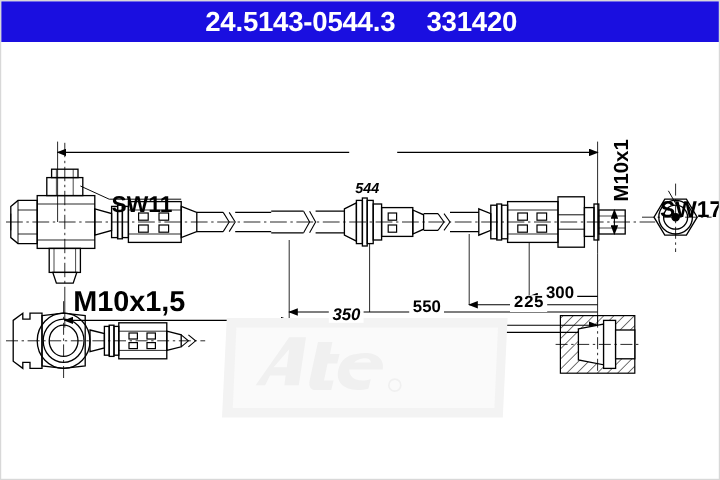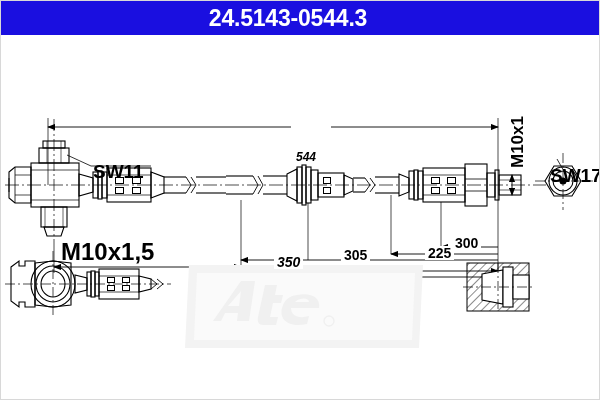--- a/index.html
+++ b/index.html
@@ -73,41 +73,42 @@
     font-size: 14px;
     color: #000000;
     background: #ffffff;
     padding: 0 3px;
     white-space: pre;
     line-height: 1;
   }
   .dim-544 { left: 292px; top: 116px; font-size: 12px; font-style: italic; }
   .dim-350 { left: 273px; top: 220px; font-style: italic; }
   .dim-305 { left: 340px; top: 213px; }
-  .dim-225 { left: 424px; top: 211px; }
+  .dim-225 { left: 424px; top: 211px; font-family: Liberation Mono, monospace; }
   .dim-200 { left: 451px; top: 201px; }
 
   
   #watermark {
     position: absolute;
     left: 178px;
     top: 224px;
     width: 250px;
     height: 95px;
     pointer-events: none;
   }
   #watermark svg { display: block; }
 </style>
 </head>
 <body>
 
 <div id="page">
 
   <div id="header-bar">
     <span class="htxt" id="part-number">24.5143-0544.3</span>
+    <span class="htxt" id="reference-number">331420</span>
   </div>
 
   <div id="drawing">
 
     <div id="watermark">
       <svg width="250" height="95" viewBox="0 0 250 95" xmlns="http://www.w3.org/2000/svg">
         <g fill="#f3f3f3">
 
           <path d="M10 6 L244 6 L240 89 L6 89 Z"></path>
         </g>
@@ -323,18 +324,18 @@
       </g>
     </svg>
 
     <span class="lbl lbl-sw11">SW11</span>
     <span class="lbl lbl-m1015">M10x1,5</span>
     <span class="lbl lbl-sw17">SW17</span>
     <span class="lbl lbl-m101">M10x1</span>
 
     <span class="dim dim-544">544</span>
     <span class="dim dim-350">350</span>
-    <span class="dim dim-305">305</span>
+    <span class="dim dim-305">550</span>
     <span class="dim dim-225">225</span>
     <span class="dim dim-200">300</span>
   </div>
 
 </div>
 
 </body></html>

